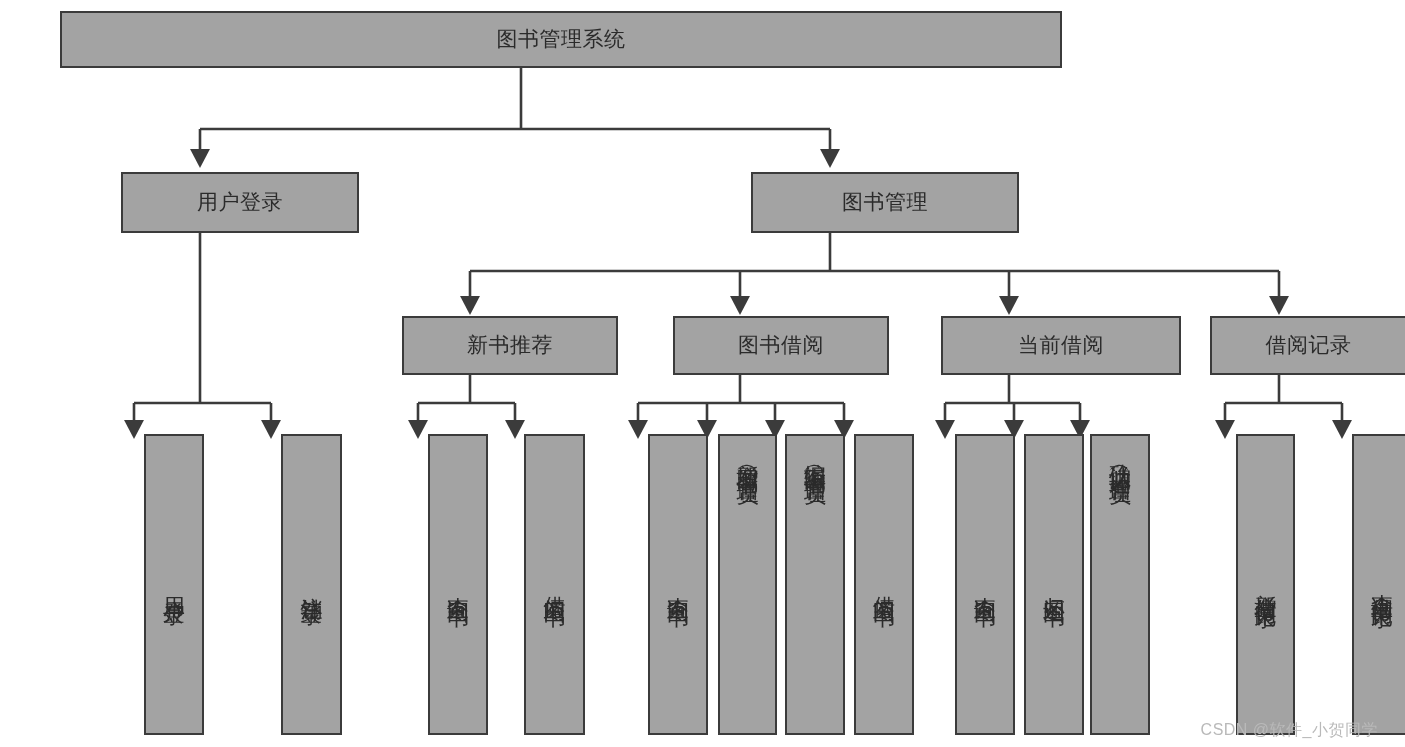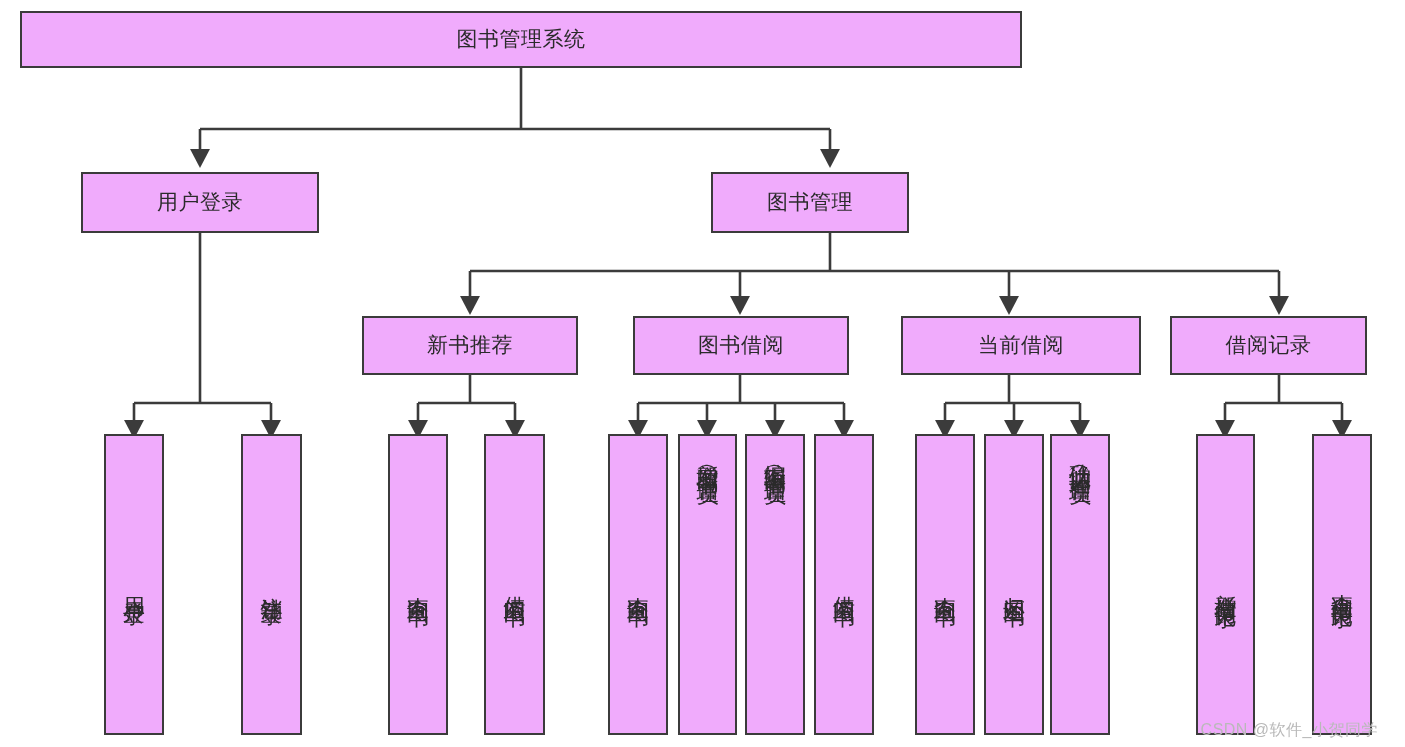--- a/index.html
+++ b/index.html
@@ -23,25 +23,26 @@
     left: 0;
     top: 0;
     width: 1405px;
     height: 747px;
     pointer-events: none;
   }
   .node {
     position: absolute;
     box-sizing: border-box;
     border: 2.5px solid #3b3b3b;
-    background: #f0abfc;
+    background: #a3a3a3;
     display: flex;
     align-items: center;
     justify-content: center;
     z-index: 2;
+    margin-left: 40px;
   }
   .node .label {
     display: block;
     line-height: 1.28;
     letter-spacing: 0.5px;
     color: #2b2b2b;
   }
   .node.horiz .label {
     font-size: 21px;
   }
@@ -132,21 +133,21 @@
     </g>
   </svg>
 
   <div class="node horiz" style="left:20px; top:11px; width:1002px; height:57px;">
     <span class="label">图书管理系统</span>
   </div>
 
   <div class="node horiz" style="left:81px; top:172px; width:238px; height:61px;">
     <span class="label">用户登录</span>
   </div>
-  <div class="node horiz" style="left:711px; top:172px; width:198px; height:61px;">
+  <div class="node horiz" style="left:711px; top:172px; width:268px; height:61px;">
     <span class="label">图书管理</span>
   </div>
 
   <div class="node horiz" style="left:362px; top:316px; width:216px; height:59px;">
     <span class="label">新书推荐</span>
   </div>
   <div class="node horiz" style="left:633px; top:316px; width:216px; height:59px;">
     <span class="label">图书借阅</span>
   </div>
   <div class="node horiz" style="left:901px; top:316px; width:240px; height:59px;">

